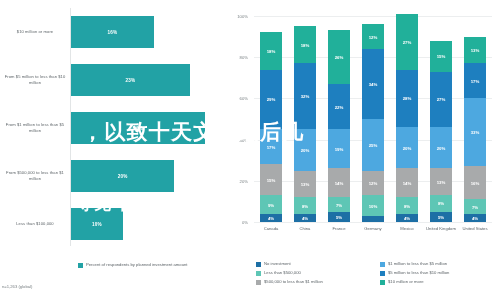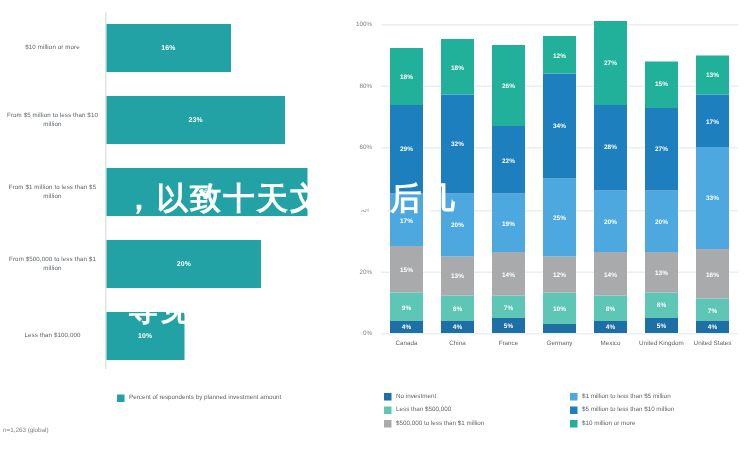--- a/index.html
+++ b/index.html
@@ -84,21 +84,21 @@
   .overlay{position:absolute;left:0;top:0;width:500px;height:300px;pointer-events:none;}
   .ov-line{
     position:absolute;
     color:#ffffff;
     font-family:"DejaVu Sans",sans-serif;
     font-weight:bold;
     white-space:nowrap;
     letter-spacing:.06em;
   }
   .ov1{left:82px;top:118px;font-size:21px;}
-  .ov2{left:40px;top:192px;font-size:21px;}
+  .ov2{left:40px;top:192px;font-size:17px;}
 </style>
 </head>
 <body>
 
 <div class="page">
 
   <div class="left-panel">
     <div class="l-axisline"></div>
     <div class="lp-plot" id="left-plot">
         <div class="lrow" style="top: 0px; height: 48px;">

